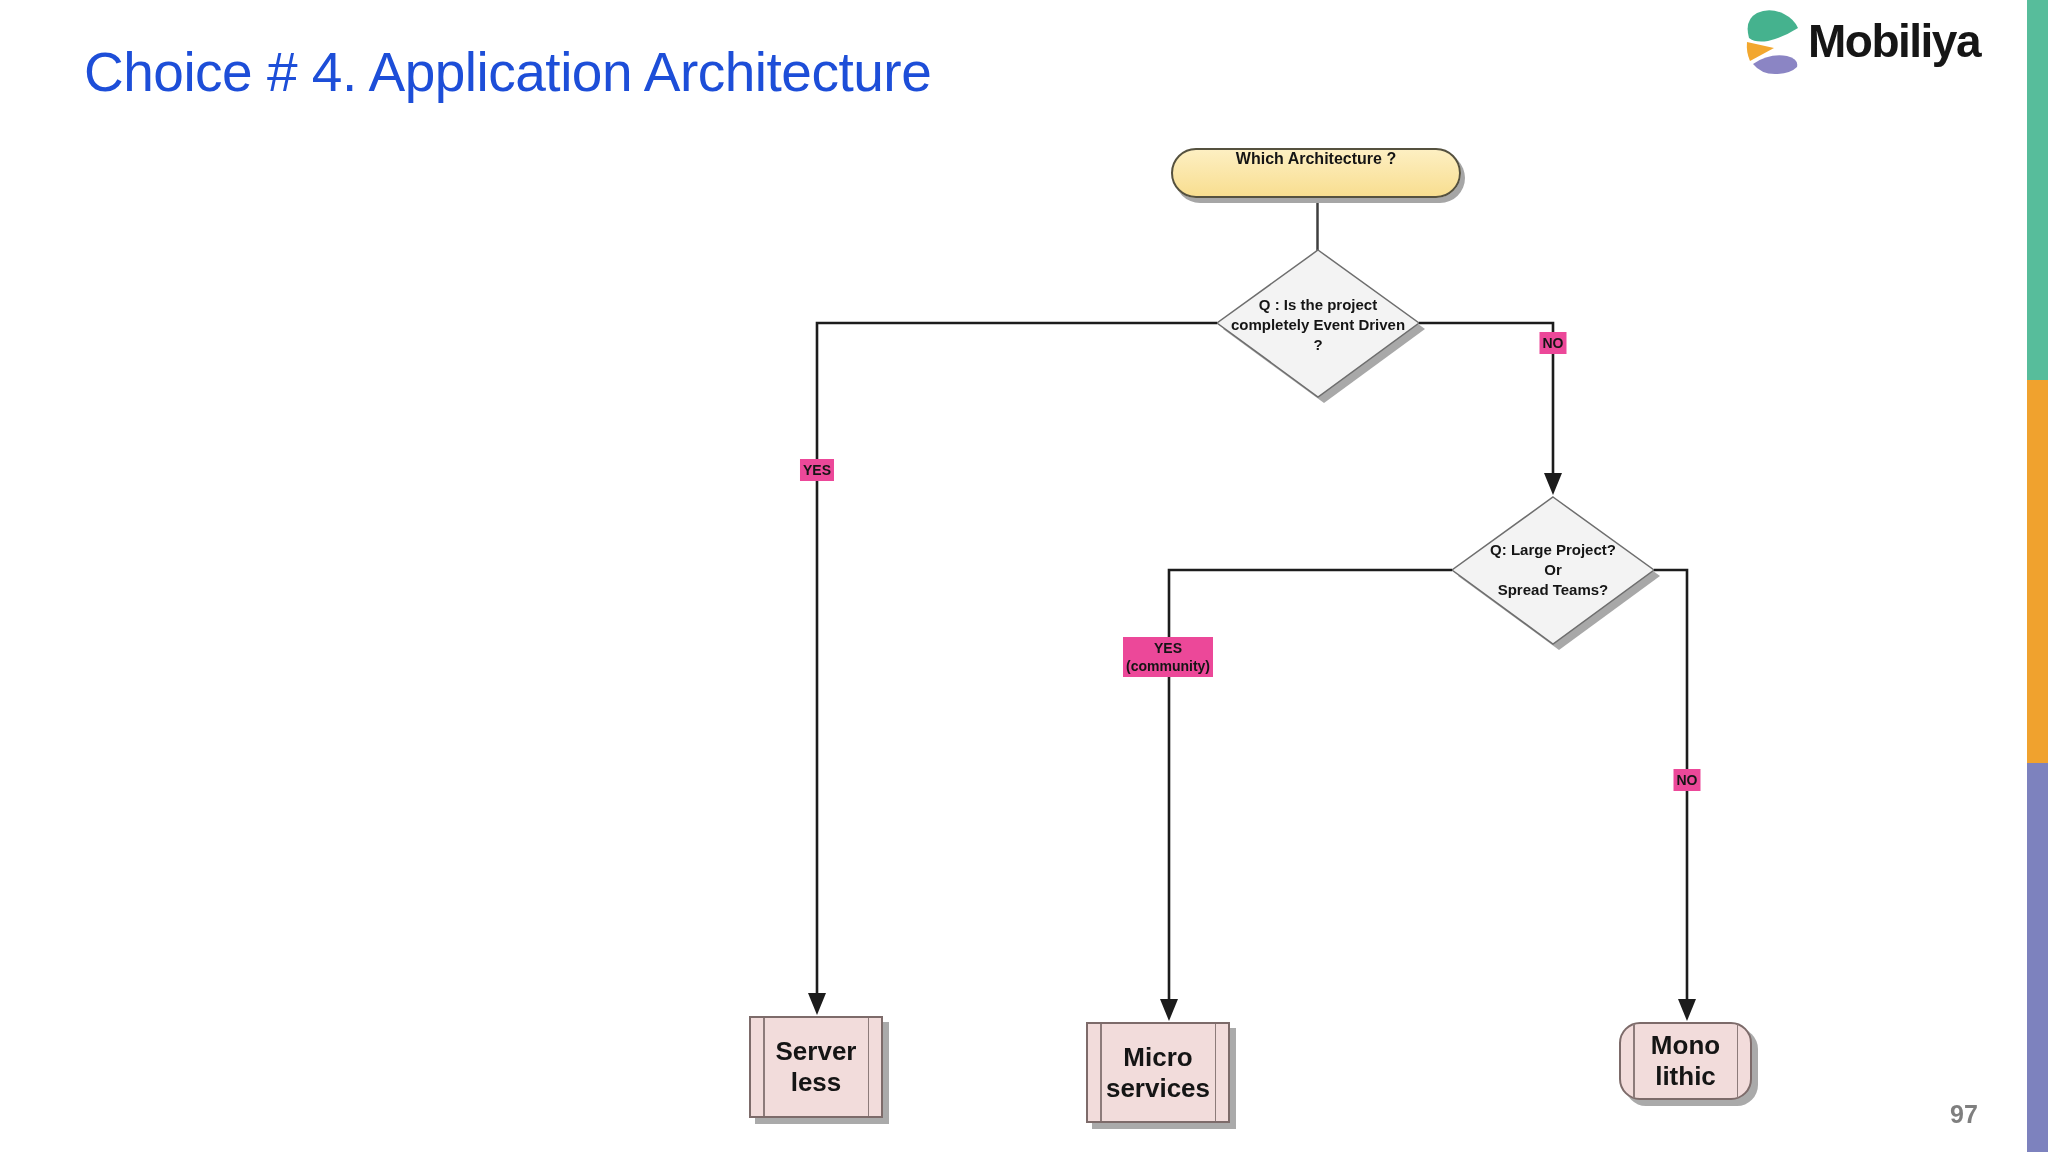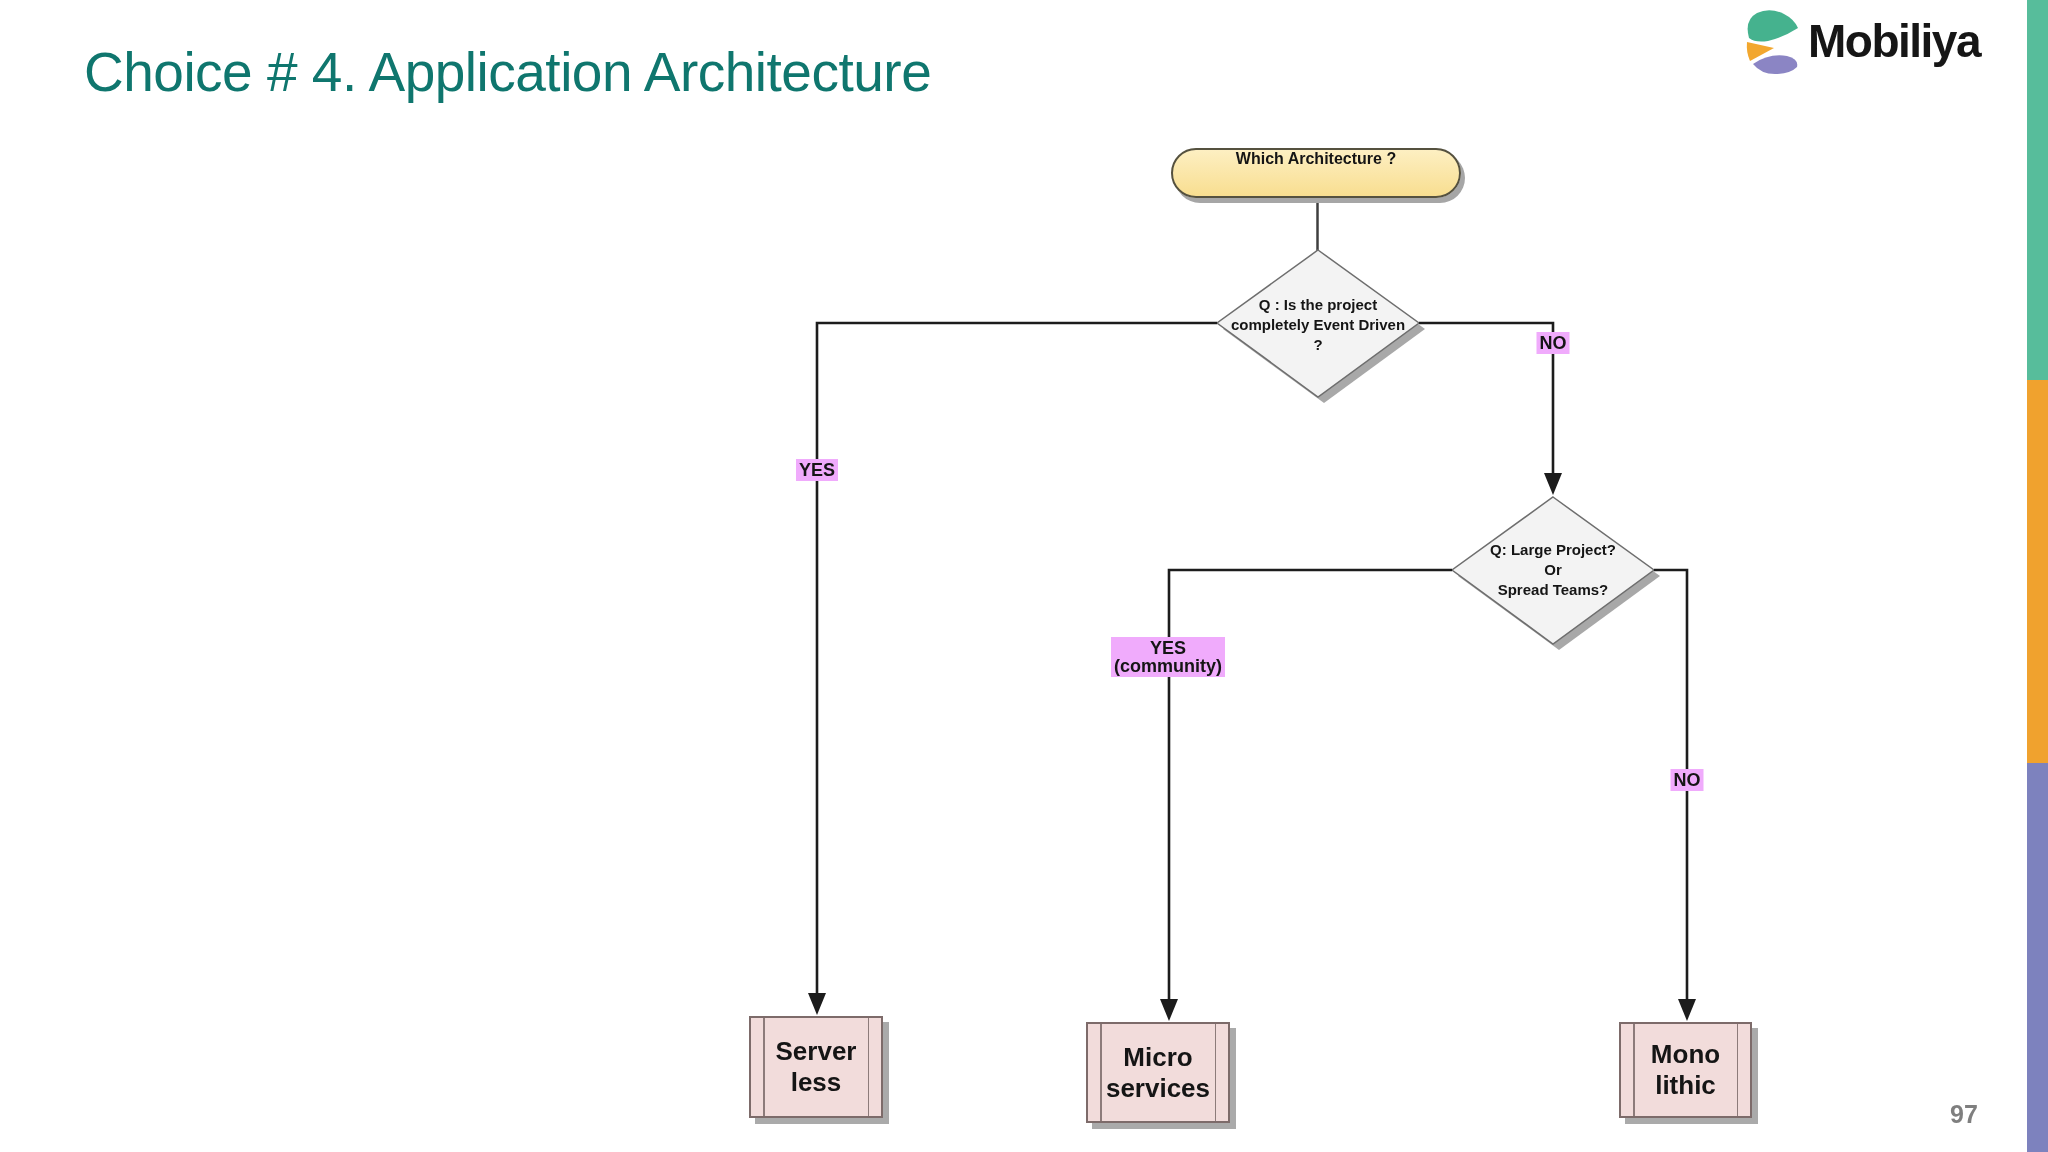--- a/index.html
+++ b/index.html
@@ -4,21 +4,21 @@
 <style>
   html,body{margin:0;padding:0;}
   body{
     width:2048px;height:1152px;background:#ffffff;position:relative;overflow:hidden;
     font-family:"Liberation Sans", sans-serif;
   }
   .abs{position:absolute;}
 
   
   .title{
-    left:84px;top:40px;font-size:55px;font-weight:300;color:#0f766e;
+    left:84px;top:40px;font-size:55px;font-weight:300;color:#1d4ed8;
     letter-spacing:-0.5px;white-space:nowrap;
   }
   .logo{left:1742px;top:6px;display:flex;align-items:flex-start;}
   .logo-text{
     font-size:46px;font-weight:800;color:#161616;letter-spacing:-1.5px;
     margin-left:6px;margin-top:8px;
   }
 
   
   .stripe{left:2027px;width:21px;}
@@ -42,21 +42,21 @@
   
   .decision-text{
     width:230px;text-align:center;font-size:15px;font-weight:700;color:#151515;
     line-height:20px;
   }
   .decision-text.d1{left:1203px;top:295px;}
   .decision-text.d2{left:1438px;top:540px;}
 
   
   .edge-label{
-    background:#f0abfc;font-size:18px;font-weight:700;color:#151515;
+    background:#ec4899;font-size:14px;font-weight:700;color:#151515;
     padding:2px 3px;text-align:center;line-height:18px;transform:translate(-50%,-50%);
     white-space:nowrap;
   }
   .edge-label.yes1{left:817px;top:470px;}
   .edge-label.no1{left:1553px;top:343px;}
   .edge-label.yes2{left:1168px;top:657px;}
   .edge-label.no2{left:1687px;top:780px;}
 
   
   .result{
@@ -65,21 +65,21 @@
     display:flex;flex-direction:column;align-items:center;justify-content:center;
     font-size:26px;font-weight:700;color:#151515;line-height:31px;text-align:right;
   }
   .result::before,.result::after{
     content:"";position:absolute;top:0;bottom:0;width:1.5px;background:#8d7b7a;
   }
   .result::before{left:12px;}
   .result::after{right:12px;}
   .result.serverless{left:749px;top:1016px;width:134px;height:102px;}
   .result.microservices{left:1086px;top:1022px;width:144px;height:101px;}
-  .result.monolithic{left:1619px;top:1022px;width:133px;height:96px;}
+  .result.monolithic{left:1619px;top:1022px;width:133px;height:78px;border-radius:21px;}
 
   
   .page-number{left:1950px;top:1100px;font-size:25px;font-weight:700;color:#7f7f7f;}
 </style>
 </head>
 <body>
 
 <svg class="canvas abs" width="2048" height="1152" viewBox="0 0 2048 1152">
 
   <g>

